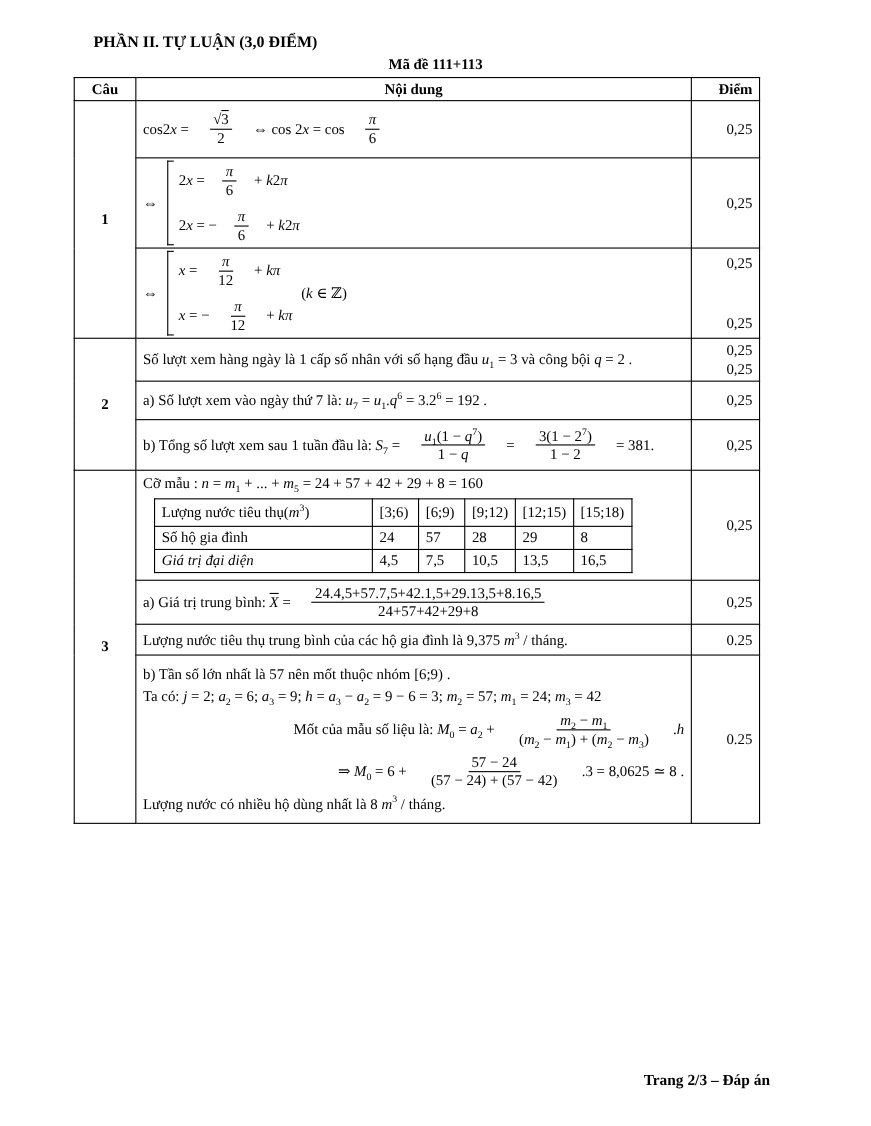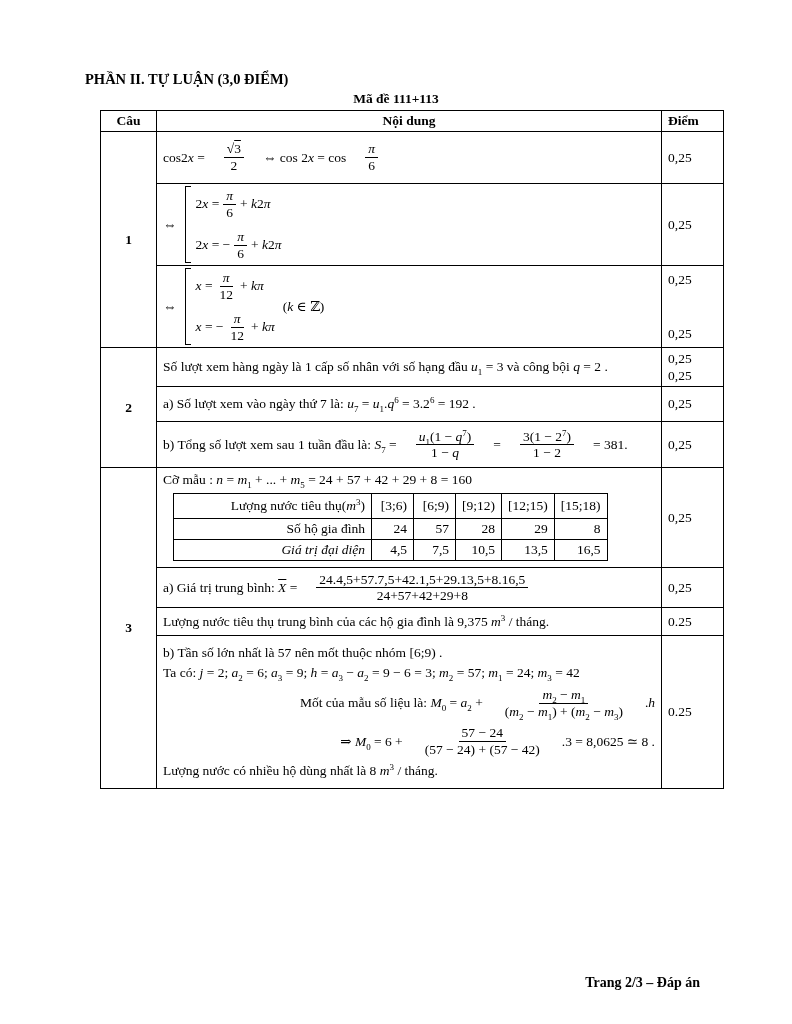--- a/index.html
+++ b/index.html
@@ -2,50 +2,50 @@
 <html><head>
 <meta charset="utf-8">
 <style>
   * { box-sizing: border-box; }
   html,body { margin:0; padding:0; }
   body {
     width:792px; height:1024px; position:relative; background:#ffffff;
     font-family:"Liberation Serif","DejaVu Serif",serif;
     font-size:13.5px; color:#000;
   }
-  .page { position:absolute; inset:0;margin-top:40px; }
+  .page { position:absolute; inset:0; }
   .doc-title { position:absolute; left:85px; top:31px; font-weight:bold; font-size:14.5px; white-space:nowrap; }
   .doc-subtitle { position:absolute; left:0; right:0; top:51px; text-align:center; font-weight:bold; font-size:13.5px; }
 
-  table.main { position:absolute; left:100px; top:70px; width:623px; border-collapse:collapse; table-layout:fixed; }
+  table.main { position:absolute; left:67px; top:70px; width:623px; border-collapse:collapse; table-layout:fixed; }
   table.main td { border:1px solid #000; padding:2px 6px; vertical-align:middle; }
   .thead td { font-weight:bold; text-align:center; height:18px; padding:0 2px; }
   td.cau { text-align:center; font-weight:bold; width:56px; }
-  td.pt  { text-align:left; width:62px; }
+  td.pt  { text-align:right; width:62px; }
   td.nd  { width:505px; }
 
   .h52{height:52px} .h74{height:74px} .h79{height:79px} .h38{height:38px}
   .h35{height:35px} .h46{height:46px} .h100{height:100px} .h40{height:40px}
   .h28{height:28px} .h153{height:153px}
 
   .m { display:flex; align-items:center; gap:19px; white-space:nowrap; }
   .frac { display:inline-flex; flex-direction:column; align-items:center; line-height:1.15; text-align:center; }
   .fnum { border-bottom:1px solid #000; padding:0 3px; }
   .fden { padding:0 3px; }
   sub, sup { font-size:9px; line-height:0; }
   .ov { text-decoration:overline; }
 
   .sys { display:flex; align-items:center; gap:8px; }
   .bracket { align-self:stretch; width:6px; border:1.5px solid #000; border-right:none; margin-right:5px; }
   .cases { display:flex; align-items:stretch; }
   .case-lines { display:flex; flex-direction:column; justify-content:space-between; gap:9px; padding:2px 0; }
-  .mline { display:flex; align-items:center; gap:4px; white-space:nowrap; }
+  .mline { display:flex; align-items:center; gap:16px; white-space:nowrap; }
 
   .freq { border-collapse:collapse; margin:5px 0 2px 10px; }
-  .freq td { border:1px solid #000; text-align:right; padding:0 3px; height:21px; }
+  .freq td { border:1px solid #000; text-align:left; padding:0 3px; height:21px; }
   .freq td.lbl { width:198px; }
   .freq td.val { width:42px; }
   .freq .hrow td { height:25px; }
   .it { font-style:italic; }
 
   .pt-top { vertical-align:top; padding-top:2px; }
   .pt-bottom { vertical-align:bottom; padding-bottom:5px; }
   .pt-split { display:flex; flex-direction:column; justify-content:space-between; height:70px; }
   .pt-pair div { line-height:17px; }
 

